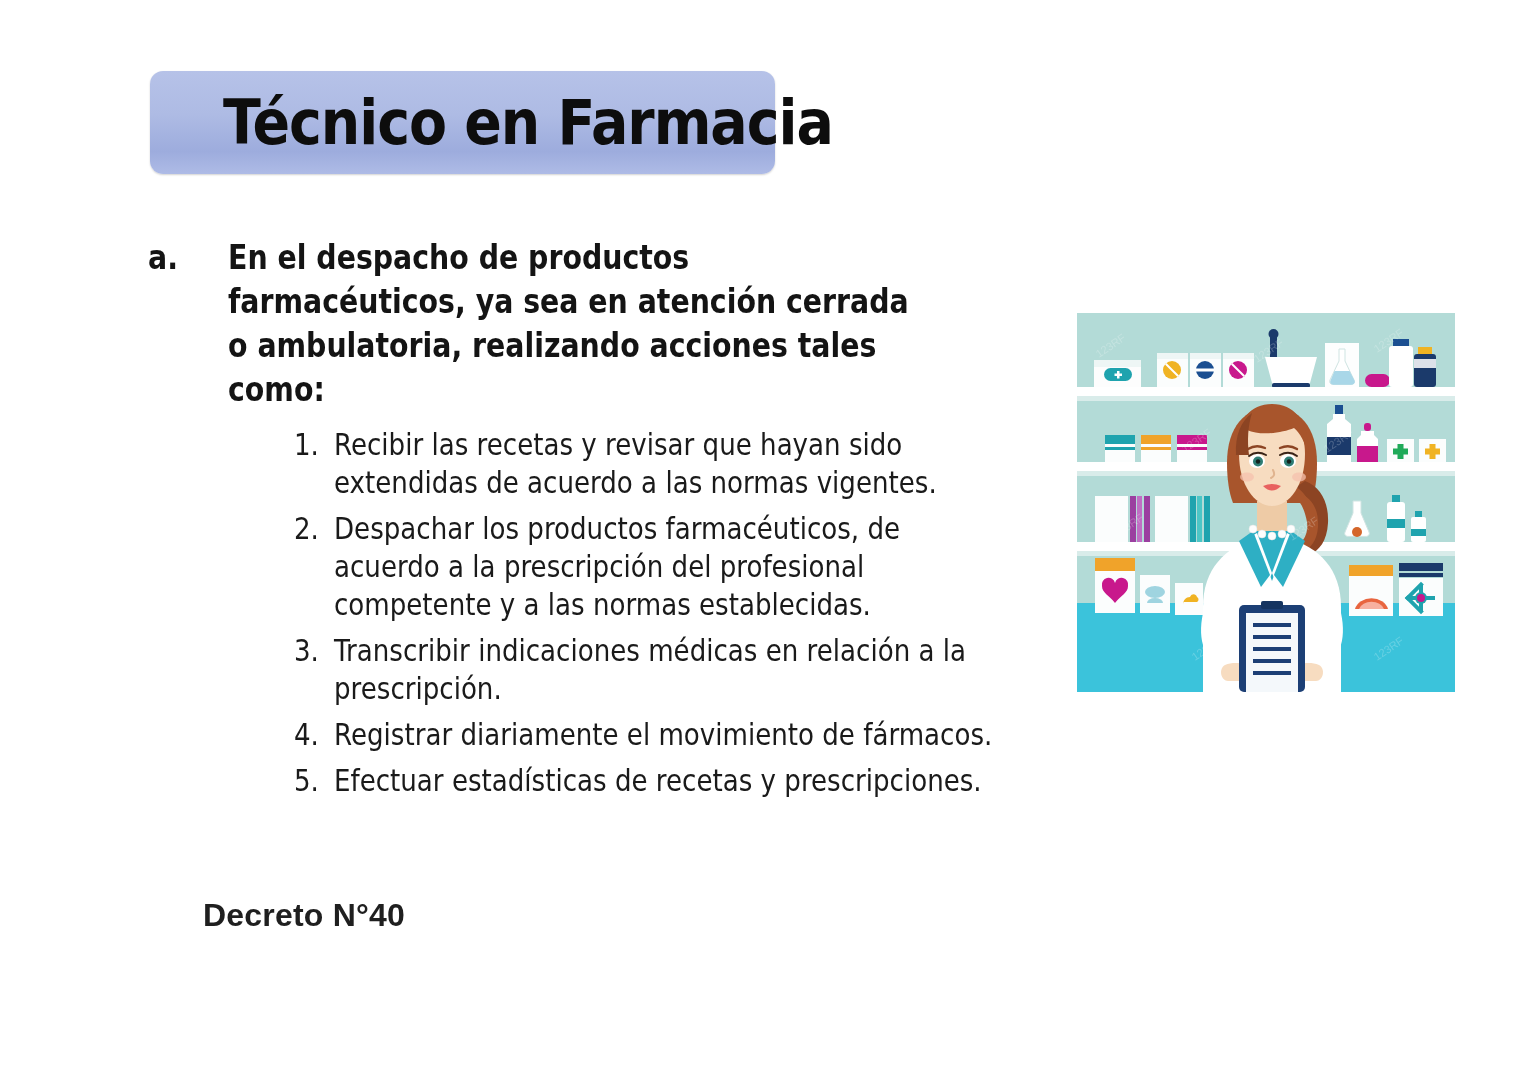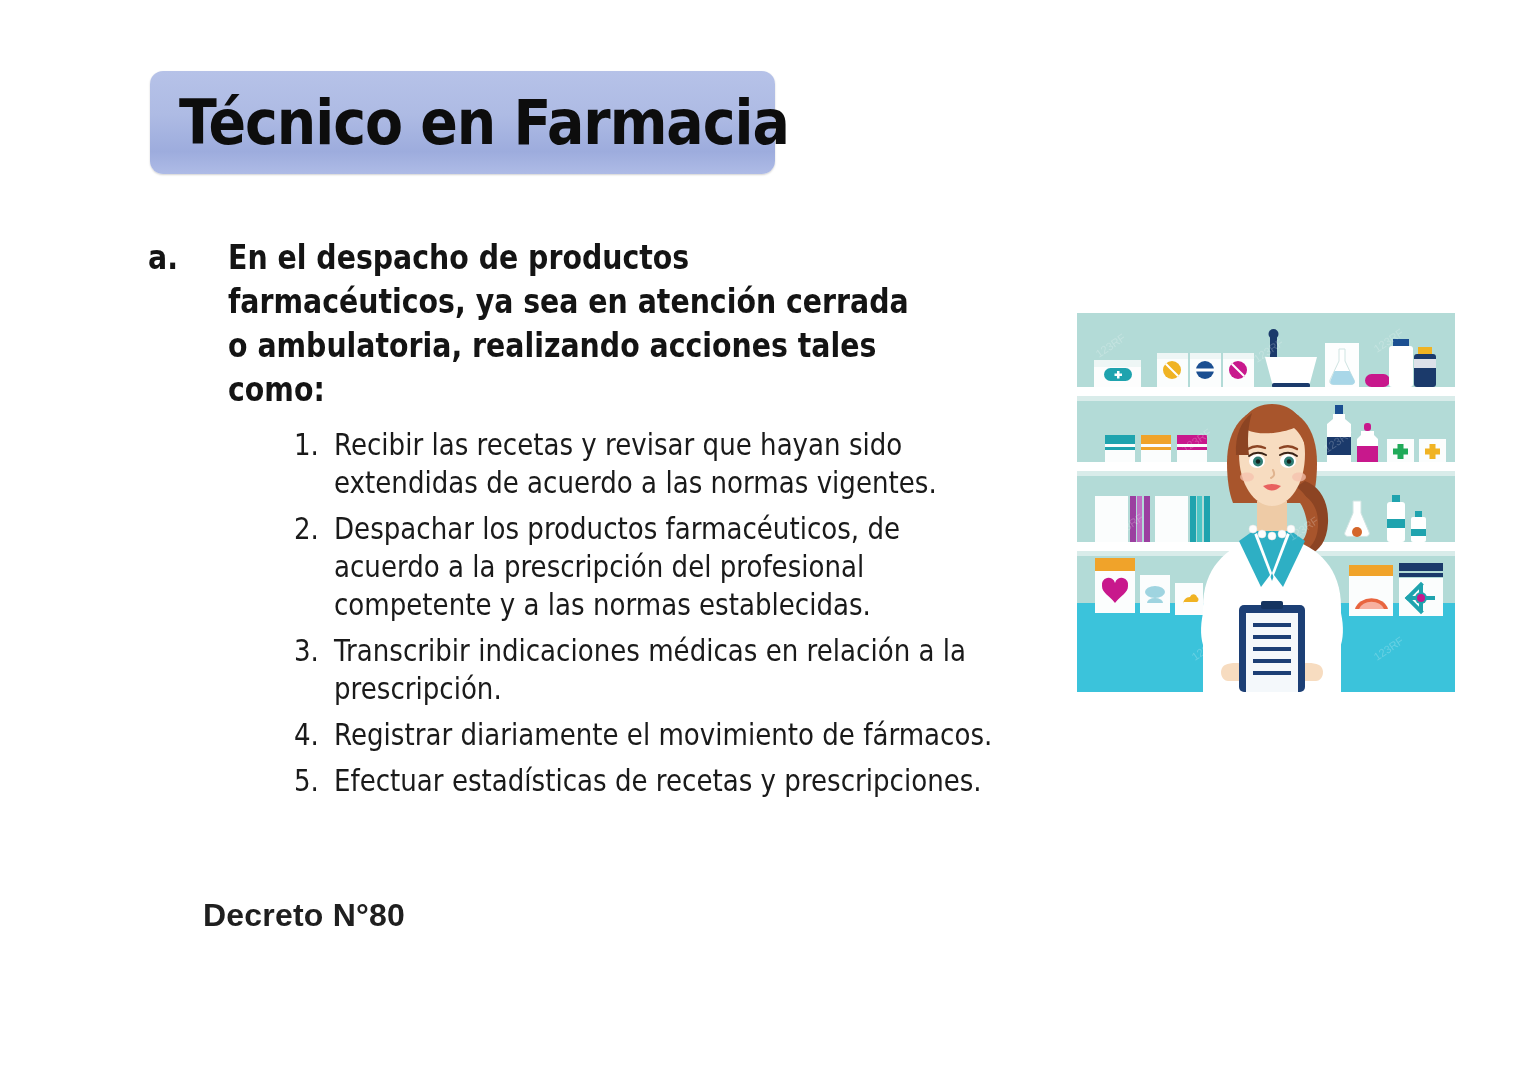--- a/index.html
+++ b/index.html
@@ -23,20 +23,21 @@
     left: 150px;
     top: 71px;
     width: 625px;
     height: 103px;
     border-radius: 13px;
     background: linear-gradient(to bottom, #b6c2e8 0%, #aebbe4 42%, #9dacdd 78%, #aebbe6 100%);
     box-shadow: 0 1px 2px rgba(0,0,0,0.18);
     box-sizing: border-box;
     display: flex;
     align-items: center;
+    padding-left: 44px;
   }
   #title-banner-text {
     font-family: "DejaVu Sans", sans-serif;
     font-weight: bold;
     font-size: 63px;
     letter-spacing: -1.2px;
     color: #0d0d0d;
     padding-left: 33px;
     line-height: 1;
     transform: scaleX(0.88);
@@ -163,21 +164,21 @@
   <li>
     <span class="task-number">4.</span>
     <span class="task-text">Registrar diariamente el movimiento de fármacos.</span>
   </li>
   <li>
     <span class="task-number">5.</span>
     <span class="task-text">Efectuar estadísticas de recetas y prescripciones.</span>
   </li>
 </ol>
 
-<div id="decreto-note">Decreto N°80</div>
+<div id="decreto-note">Decreto N°40</div>
 
 <div id="pharmacy-illustration">
   <svg viewBox="0 0 378 379" xmlns="http://www.w3.org/2000/svg">
 
     <rect x="0" y="0" width="378" height="379" fill="#b3dbd7"></rect>
 
     <g>
 
       <rect x="17" y="47" width="47" height="27" fill="#fdfdfd"></rect>
       <rect x="17" y="47" width="47" height="7" fill="#eef6f5"></rect>

